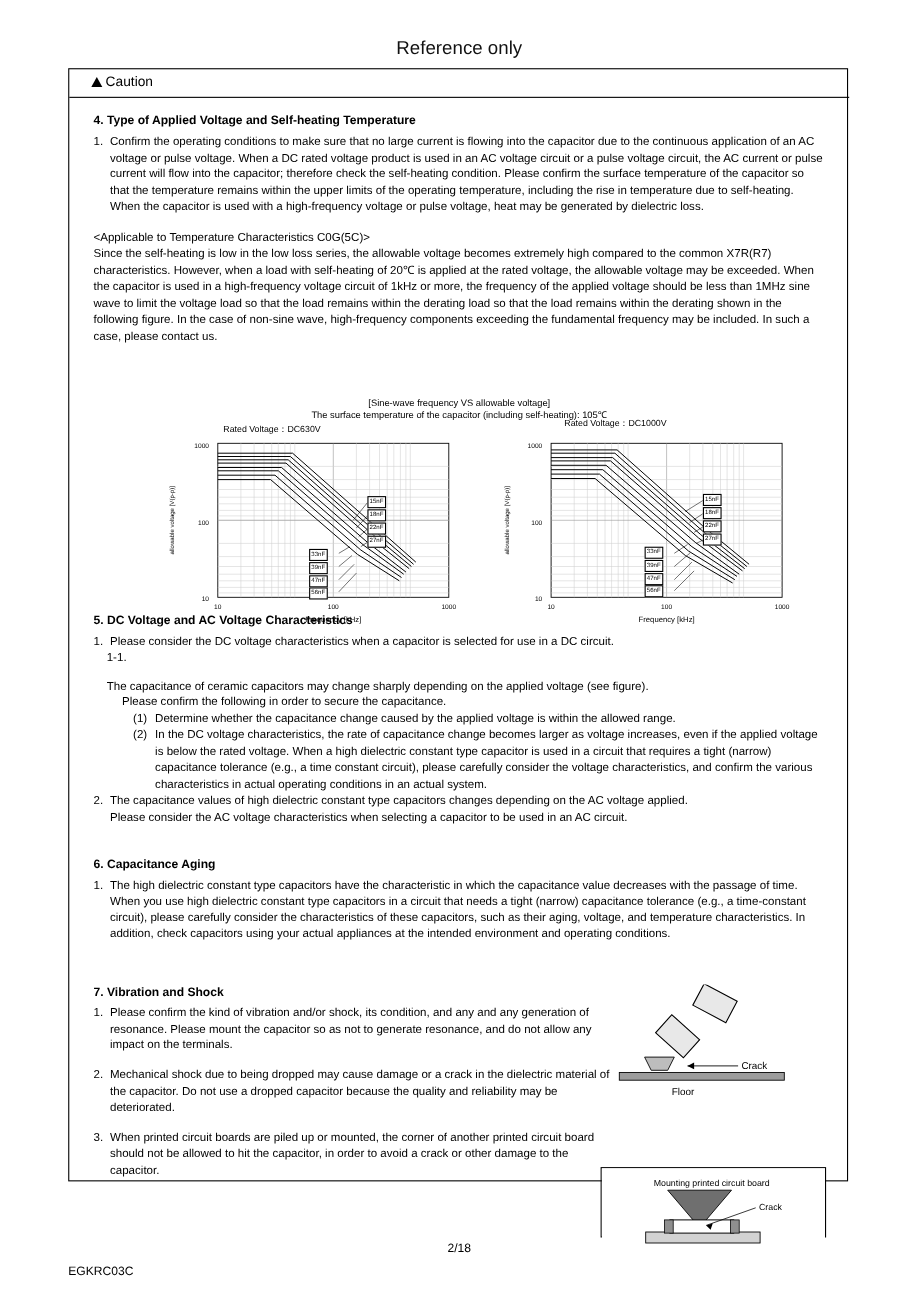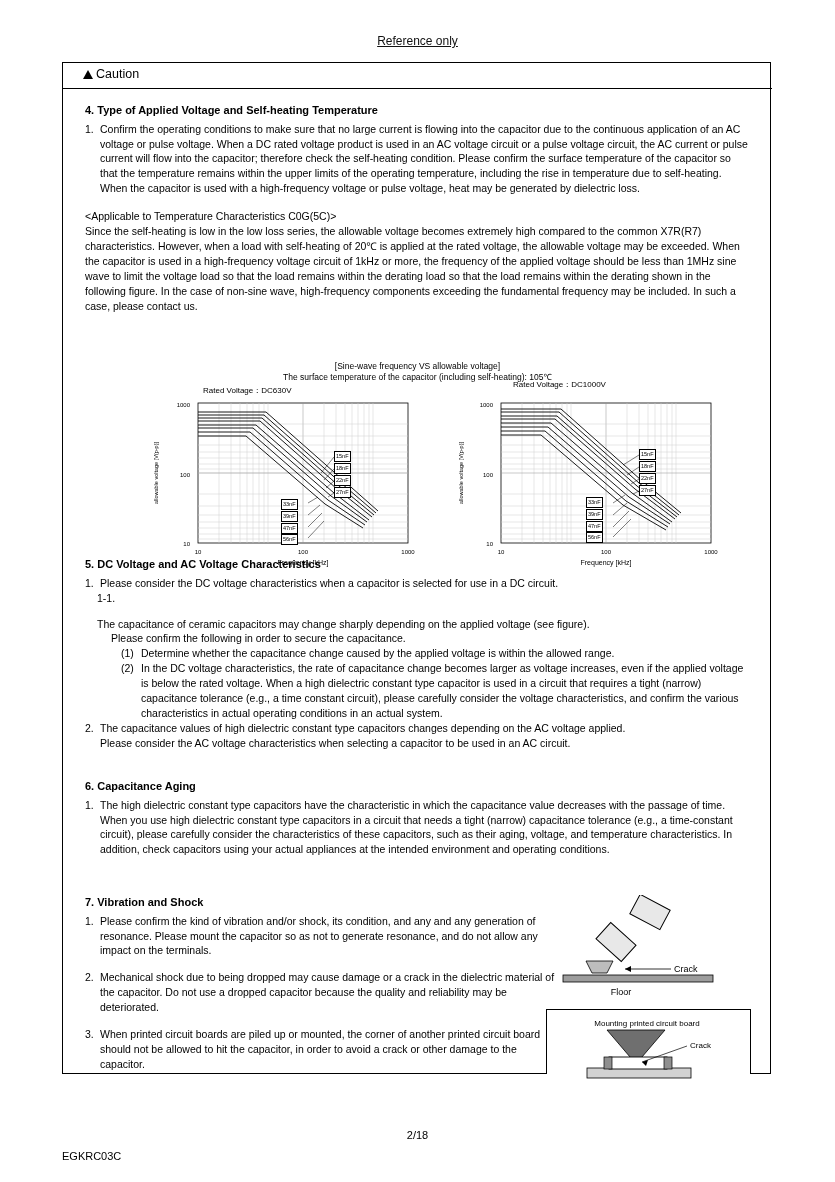--- a/index.html
+++ b/index.html
@@ -9,21 +9,21 @@
     font-family:"Liberation Sans", sans-serif;
     color:#000;
     position:relative;
     overflow:hidden;
   }
   .page{
     position:absolute; left:0; top:0; width:835px; height:1182px;
   }
   .ref-only{
     position:absolute; top:34px; left:0; width:835px;
-    text-align:center; font-size:12px; color:#111;text-decoration:underline;
+    text-align:center; font-size:17px; color:#111;
   }
   .frame{
     position:absolute; left:62px; top:62px; width:709px; height:1012px;
     border:1.2px solid #000; box-sizing:border-box;
   }
   .caution-bar{
     position:absolute; left:0; top:0; width:709px; height:26px;
     border-bottom:1.2px solid #000; box-sizing:border-box;
   }
   .caution-label{
@@ -321,21 +321,21 @@
             <polygon points="43,66 70,66 64,78 49,78"></polygon>
           </g>
           <rect x="20" y="80" width="150" height="7" fill="#9d9d9d" stroke="#000" stroke-width="0.8"></rect>
           <line x1="82" y1="74" x2="128" y2="74" stroke="#000" stroke-width="0.8"></line>
           <polygon points="82,74 88,71 88,77" fill="#000"></polygon>
           <text x="131" y="77" font-size="9" font-family="Liberation Sans, sans-serif">Crack</text>
           <text x="78" y="100" font-size="9" text-anchor="middle" font-family="Liberation Sans, sans-serif">Floor</text>
         </svg>
       </div>
 
-      <div class="blk figborder" style="left:483px; top:920px; width:205px; height:64px;">
+      <div class="blk figborder" style="left:483px; top:972px; width:205px; height:64px;">
         <svg width="203" height="80" viewBox="0 0 203 80">
           <rect x="0" y="0" width="203" height="80" fill="#fff"></rect>
           <text x="100" y="16" font-size="8" text-anchor="middle" font-family="Liberation Sans, sans-serif">Mounting printed circuit board</text>
           <polygon points="60,20 118,20 89,54" fill="#6f6f6f" stroke="#000" stroke-width="0.8"></polygon>
           <rect x="40" y="58" width="104" height="10" fill="#d2d2d2" stroke="#000" stroke-width="0.8"></rect>
           <rect x="62" y="47" width="58" height="12" fill="#fff" stroke="#000" stroke-width="0.9"></rect>
           <rect x="57" y="47" width="8" height="12" fill="#8f8f8f" stroke="#000" stroke-width="0.7"></rect>
           <rect x="117" y="47" width="8" height="12" fill="#8f8f8f" stroke="#000" stroke-width="0.7"></rect>
           <line x1="95" y1="52" x2="140" y2="36" stroke="#000" stroke-width="0.7"></line>
           <polygon points="95,52 101,50 99,56" fill="#000"></polygon>

